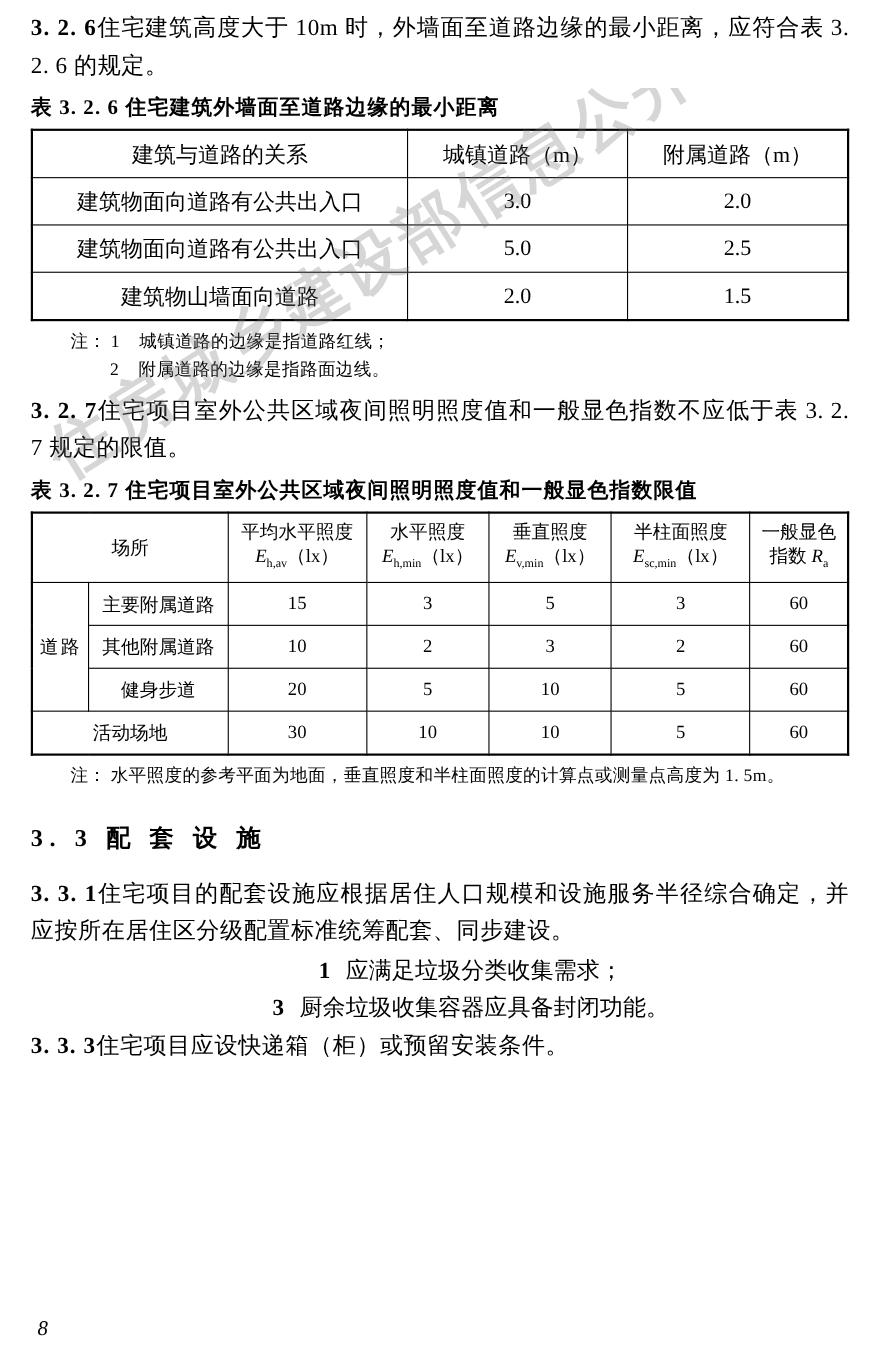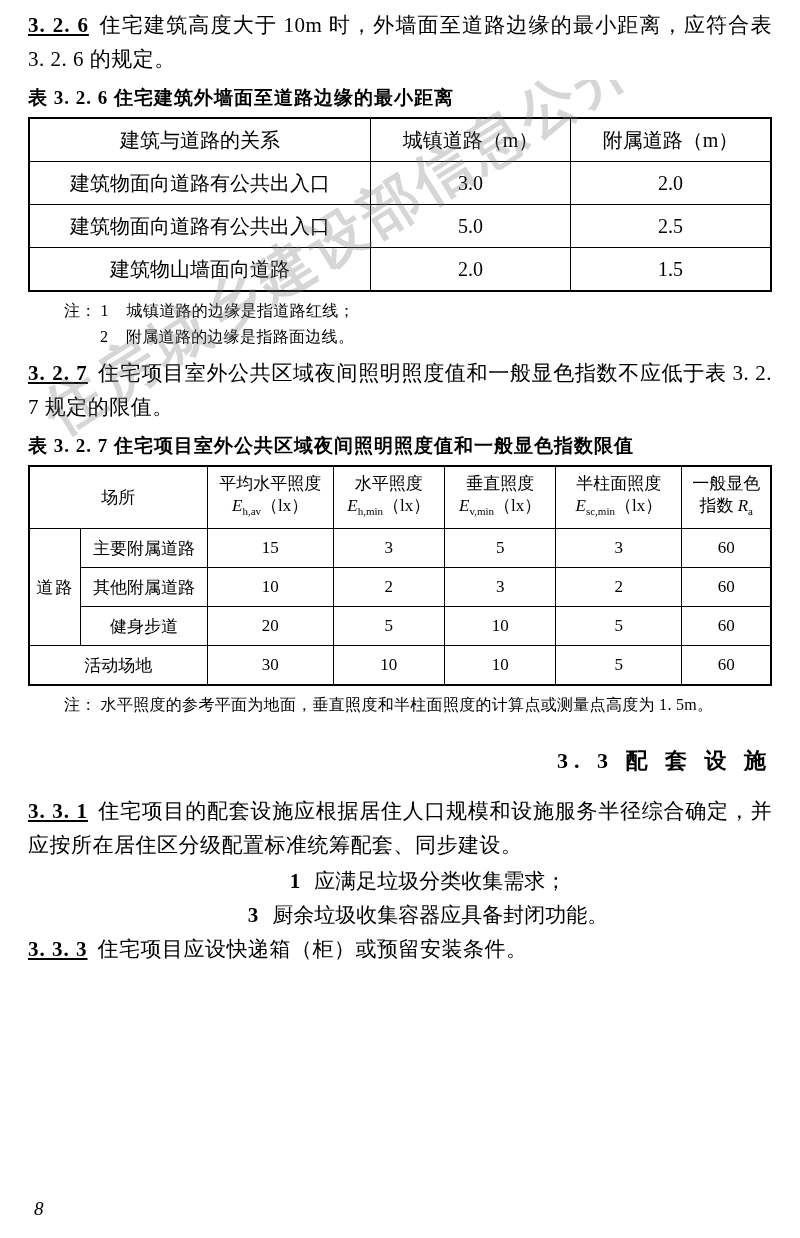--- a/index.html
+++ b/index.html
@@ -55,22 +55,20 @@
   
   .clause {
     font-size: 21px;
     line-height: 34px;
     margin: 0 0 2px 0;
     text-align: justify;
   }
   .clause .num {
     font-weight: bold;
     letter-spacing: 1px;
-    margin-right: 10px;
-    text-decoration: underline;
   }
   .clause .body {
     letter-spacing: 0.5px;
   }
 
   
   .tbl-caption {
     font-size: 19px;
     font-weight: bold;
     text-align: left;
@@ -123,21 +121,21 @@
     width: 26px;
     flex: none;
     text-align: left;
   }
   .note-row .txt {
     flex: 1;
   }
 
   
   .section-head {
-    text-align: right;
+    text-align: left;
     font-size: 22px;
     font-weight: bold;
     margin: 28px 0 18px 0;
     letter-spacing: 6px;
   }
   .sub-item {
     font-size: 21px;
     line-height: 34px;
     margin-left: 56px;
     text-indent: 0;

